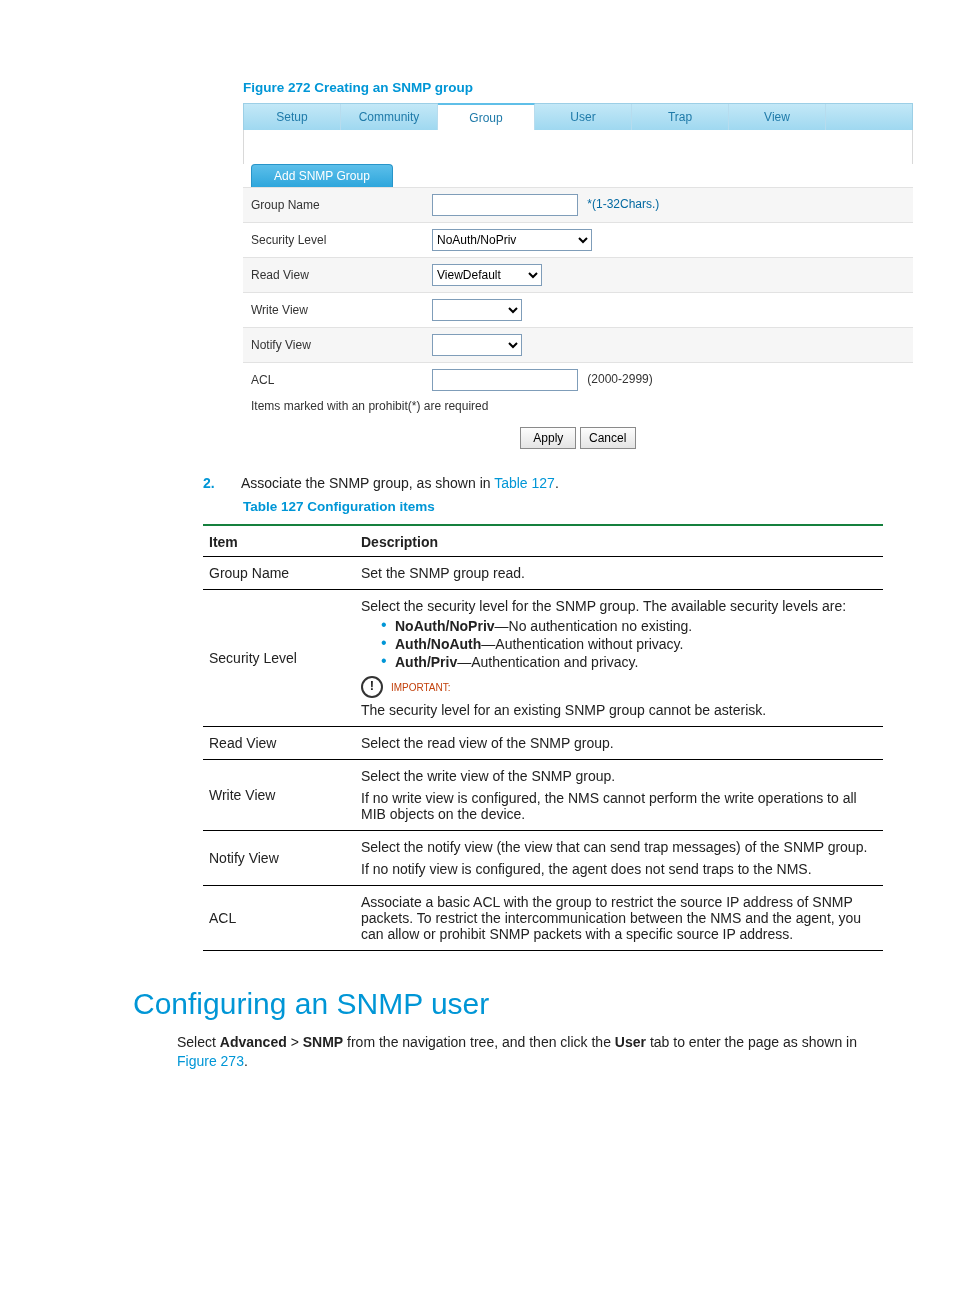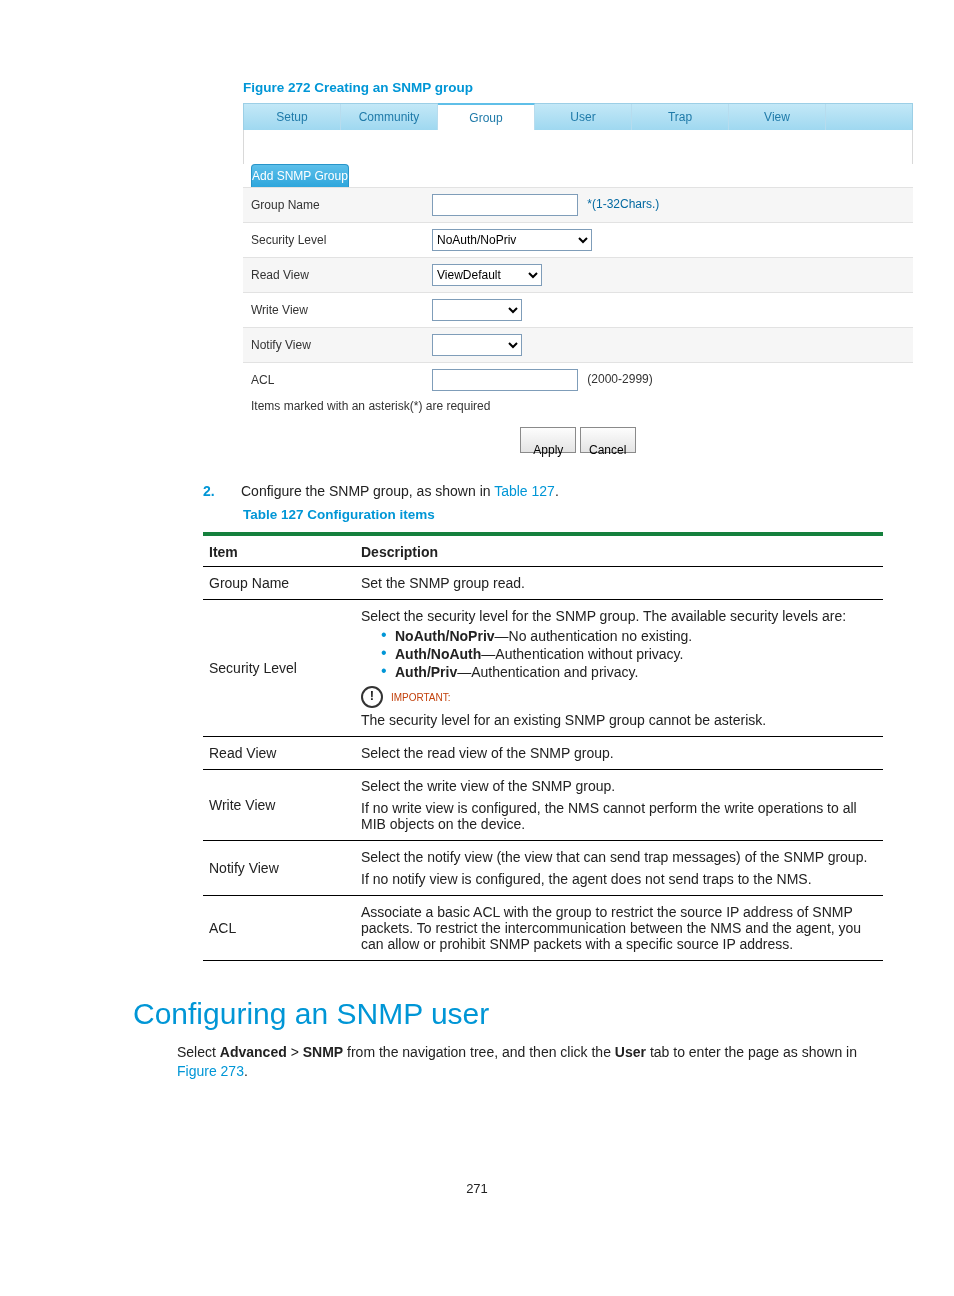--- a/index.html
+++ b/index.html
@@ -59,21 +59,21 @@
   .tabbar .spacer { flex: 1; }
   .tabspace {
     height: 34px;
     border-left: 1px solid #d9d9d9;
     border-right: 1px solid #d9d9d9;
     background: #fff;
   }
   .panel-title {
     display: inline-block;
     margin-left: 8px;
-    padding: 4px 0;
+    padding: 4px 22px;
     color: #fff;
     background: linear-gradient(#5cbfea, #2ea6dc);
     border: 1px solid #2895c9;
     border-bottom: none;
     border-radius: 4px 4px 0 0;
     font-size: 12px;
     text-align: right;
   }
   .form-table {
     width: 100%;
@@ -123,21 +123,21 @@
     padding: 8px 0 4px 0;
   }
   .btn {
     display: inline-block;
     min-width: 56px;
     height: 22px;
     line-height: 20px;
     border: 1px solid #8a8a8a;
     background: linear-gradient(#fdfdfd, #e4e4e4);
     font-size: 12px;
-    padding: 12px 8px;
+    padding: 0 8px;
     color: #000;
     cursor: default;
     font-family: Tahoma, Arial, sans-serif;
   }
   
   .num-item {
     display: flex;
     margin: 22px 0 6px 70px;
     font-size: 14px;
   }
@@ -154,21 +154,21 @@
     width: 680px;
     border-collapse: collapse;
     font-size: 14px;
     color: #222;
     margin-top: 10px;
   }
   .cfg-table thead th {
     text-align: left;
     font-weight: bold;
     padding: 8px 6px 6px 6px;
-    border-top: 4px solid #15803d;
+    border-top: 2px solid #15803d;
     border-bottom: 1.5px solid #000;
     font-size: 14px;
   }
   .cfg-table thead th:first-child { width: 140px; }
   .cfg-table tbody td {
     padding: 8px 6px;
     border-bottom: 1px solid #000;
     vertical-align: top;
   }
   .cfg-table tbody td:first-child {
@@ -293,34 +293,34 @@
         </td>
       </tr>
       <tr>
         <td class="label">ACL</td>
         <td>
           <input class="inpt" type="text" style="">
           <span class="hint2">(2000-2999)</span>
         </td>
       </tr>
       <tr class="note-row">
-        <td colspan="2">Items marked with an asterisk(*) are required</td>
+        <td colspan="2">Items marked with an prohibit(*) are required</td>
       </tr>
     </tbody>
       </table>
     <div class="btn-row">
       <button class="btn">Apply</button>
       <button class="btn">Cancel</button>
     </div>
   </div>
 
   <div class="num-item">
     <div class="n">2.</div>
     <div class="t">
-      <span>Configure the SNMP group, as shown in </span><a href="#" class="link">Table 127</a><span>.</span>
+      <span>Associate the SNMP group, as shown in </span><a href="#" class="link">Table 127</a><span>.</span>
     </div>
   </div>
 
   <div class="indent fig-caption" style="margin-top:8px;">Table 127 Configuration items</div>
 
   <table class="cfg-table">
     <thead>
       <tr>
         <th>Item</th>
         <th>Description</th>
@@ -371,14 +371,13 @@
       </tr>
     </tbody>
   </table>
 
   <h2 class="section">Configuring an SNMP user</h2>
 
   <div class="para">
     <span>Select </span><b>Advanced</b><span> &gt; </span><b>SNMP</b><span> from the navigation tree, and then click the </span><b>User</b><span> tab to enter the page as shown in </span><a href="#" class="link">Figure 273</a><span>.</span>
   </div>
 
-  <div class="page-num">271</div>
 </div>
 
 </body></html>

